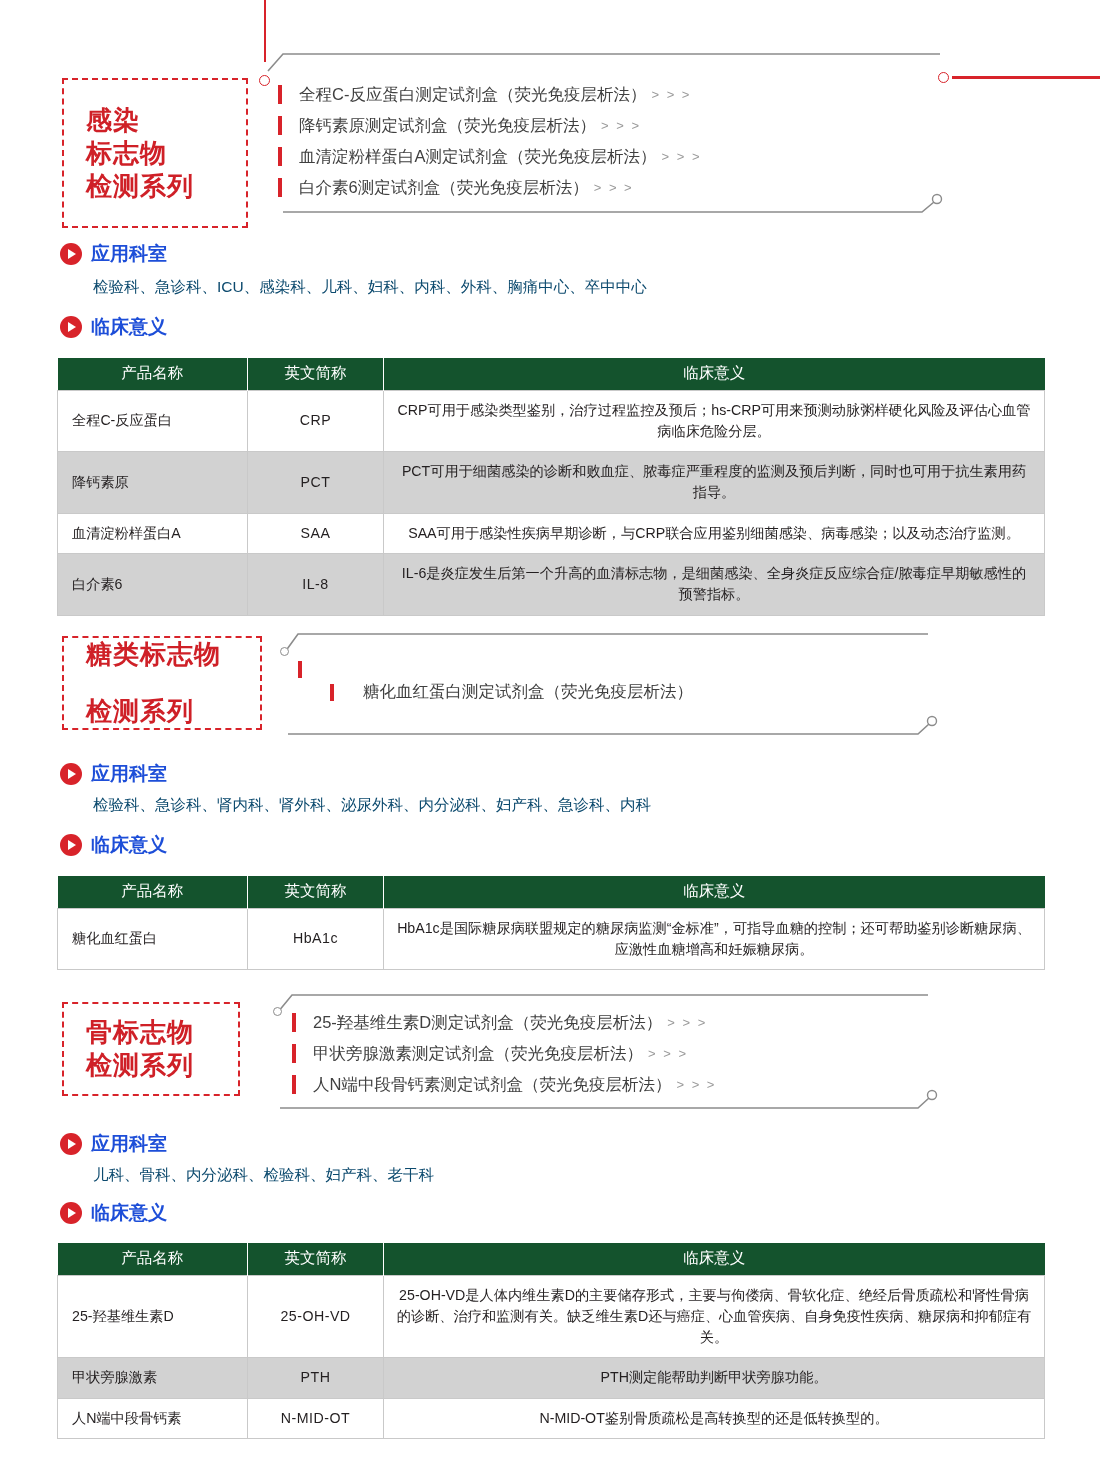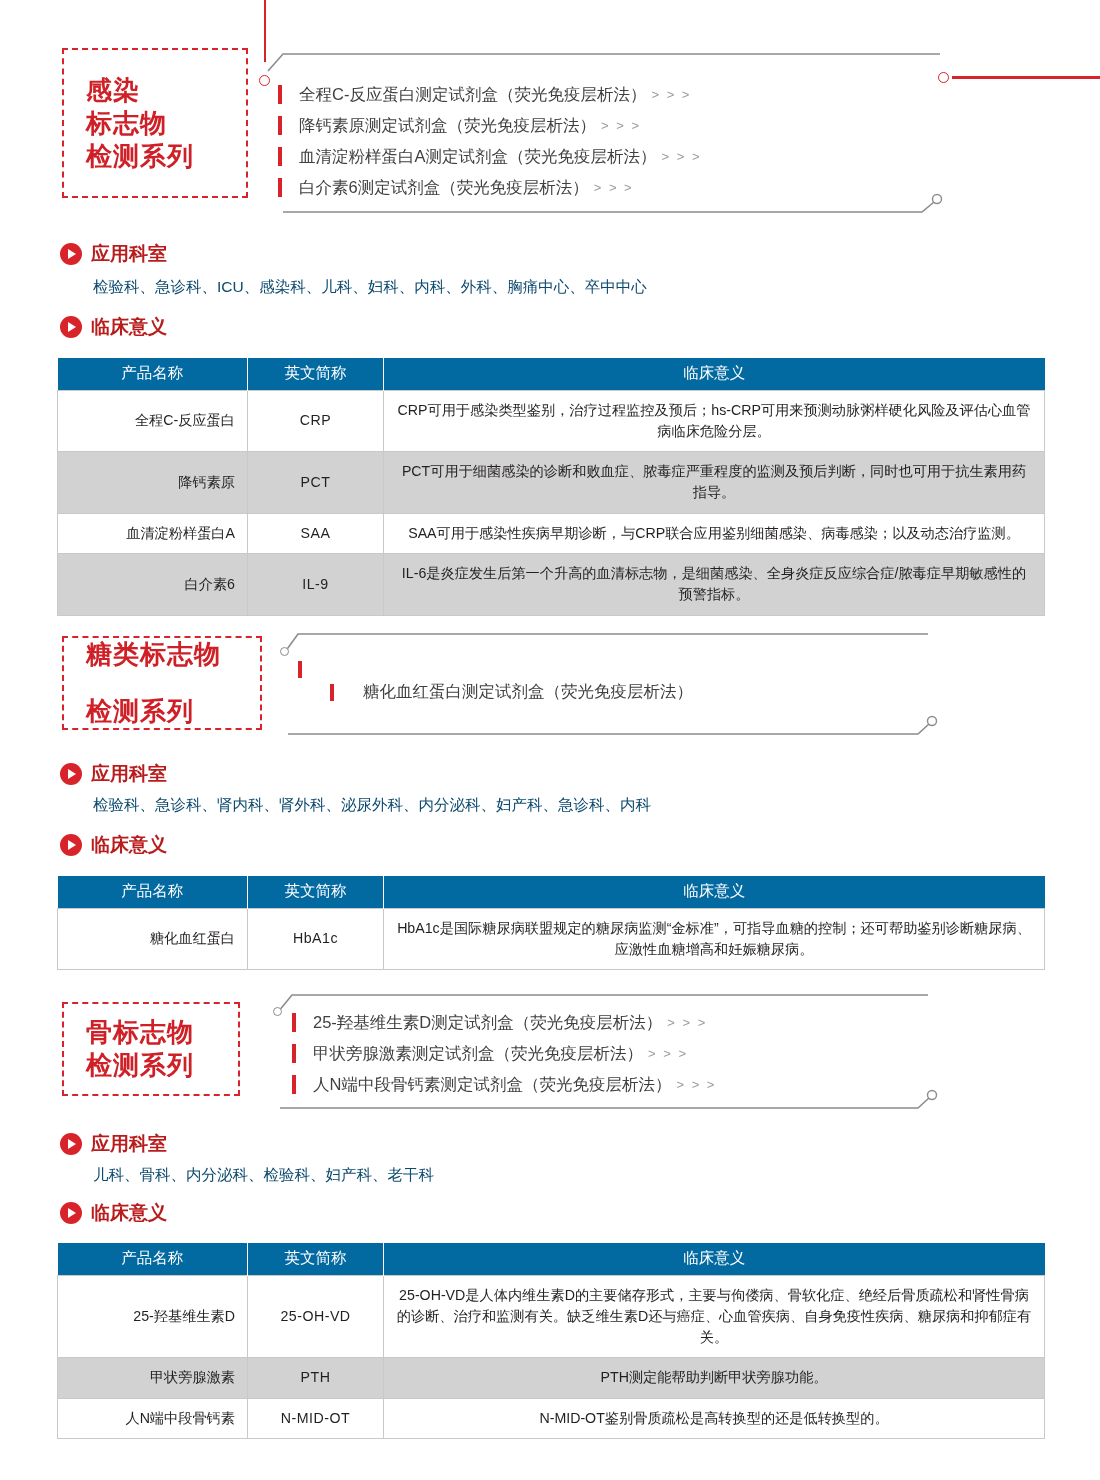--- a/index.html
+++ b/index.html
@@ -68,50 +68,50 @@
   .play-icon {
     width:22px; height:22px; border-radius:50%; background:#d8232a;
     position:relative; flex:none; margin-right:9px;
   }
   .play-icon::after {
     content:""; position:absolute; left:8px; top:5.5px;
     border-left:8px solid #fff;
     border-top:5.5px solid transparent;
     border-bottom:5.5px solid transparent;
   }
-  .subhead-label { font-size:19px; font-weight:bold; color:#b91c1c; white-space:nowrap; }
+  .subhead-label { font-size:19px; font-weight:bold; color:#1d4ed8; white-space:nowrap; }
 
   .dept-line {
     position:absolute; font-size:15.5px; color:#0c4a6e; white-space:nowrap;
   }
 
   
   table.ctab {
     position:absolute;
     border-collapse:collapse;
     table-layout:fixed;
   }
   table.ctab th {
-    background:#0369a1; color:#ffffff;
+    background:#14532d; color:#ffffff;
     font-size:15.5px; font-weight:normal;
     height:32px; text-align:center; vertical-align:middle;
     border-right:1px solid #ffffff;
     padding:0 4px;
   }
   table.ctab th:last-child { border-right:none; }
   table.ctab td {
     border:1px solid #ffffff;
     font-size:14.2px; line-height:1.5;
     vertical-align:middle;
     color:#231f20;
     padding:9px 12px;
   }
   table.ctab tr.row-white td { background:#ffffff; border-color:#c9c9c9; }
   table.ctab tr.row-gray  td { background:#d2d2d2; border-color:#c9c9c9; }
-  table.ctab td.c-name { text-align:right; padding-left:14px;margin-top:28px; }
+  table.ctab td.c-name { text-align:left; padding-left:14px;margin-top:28px; }
   table.ctab td.c-abbr { text-align:center; letter-spacing:0.5px; }
   table.ctab td.c-sig  { text-align:center; }
 
   
   table.ctab tr.row-white td, table.ctab tr.row-gray td {
     border-left:1px solid #c9c9c9; border-right:1px solid #c9c9c9;
     border-top:1px solid #c9c9c9; border-bottom:1px solid #c9c9c9;
   }
 </style>
 </head>
@@ -134,21 +134,21 @@
     <path d="M 288 734 L 918 734 L 929 724" fill="none" stroke="#8c8c8c" stroke-width="1.6"></path>
     <circle cx="932" cy="721" r="4.5" fill="none" stroke="#8c8c8c" stroke-width="1.4"></circle>
 
     <path d="M 278 1012 L 292 995 L 928 995" fill="none" stroke="#8c8c8c" stroke-width="1.6"></path>
     <path d="M 280 1108 L 918 1108 L 929 1098" fill="none" stroke="#8c8c8c" stroke-width="1.6"></path>
     <circle cx="932" cy="1095" r="4.5" fill="none" stroke="#8c8c8c" stroke-width="1.4"></circle>
   </svg>
   <div class="deco deco-circle gray" style="left:280px; top:647px;"></div>
   <div class="deco deco-circle gray" style="left:273px; top:1007px;"></div>
 
-  <div class="title-box" style="left:62px; top:48px; width:186px; height:150px;">
+  <div class="title-box" style="left:62px; top:78px; width:186px; height:150px;">
     <div class="tline">感染</div>
     <div class="tline">标志物</div>
     <div class="tline">检测系列</div>
   </div>
 
   <div class="prod-list" style="left:278px; top:79px;">
     <div class="prod-item">
       <span class="prod-bar"></span>
       <span class="prod-name">全程C-反应蛋白测定试剂盒（荧光免疫层析法）</span>
       <span class="prod-arrow">&gt; &gt; &gt;</span>
@@ -205,21 +205,21 @@
         <td class="c-abbr">PCT</td>
         <td class="c-sig">PCT可用于细菌感染的诊断和败血症、脓毒症严重程度的监测及预后判断，同时也可用于抗生素用药指导。</td>
       </tr>
       <tr class="row-white">
         <td class="c-name">血清淀粉样蛋白A</td>
         <td class="c-abbr">SAA</td>
         <td class="c-sig">SAA可用于感染性疾病早期诊断，与CRP联合应用鉴别细菌感染、病毒感染；以及动态治疗监测。</td>
       </tr>
       <tr class="row-gray">
         <td class="c-name">白介素6</td>
-        <td class="c-abbr">IL-9</td>
+        <td class="c-abbr">IL-8</td>
         <td class="c-sig">IL-6是炎症发生后第一个升高的血清标志物，是细菌感染、全身炎症反应综合症/脓毒症早期敏感性的预警指标。</td>
       </tr>
     </tbody>
   </table>
 
   <div class="title-box" style="left:62px; top:636px; width:200px; height:94px;gap:24px;">
     <div class="tline">糖类标志物</div>
     <div class="tline">检测系列</div>
   </div>
 

